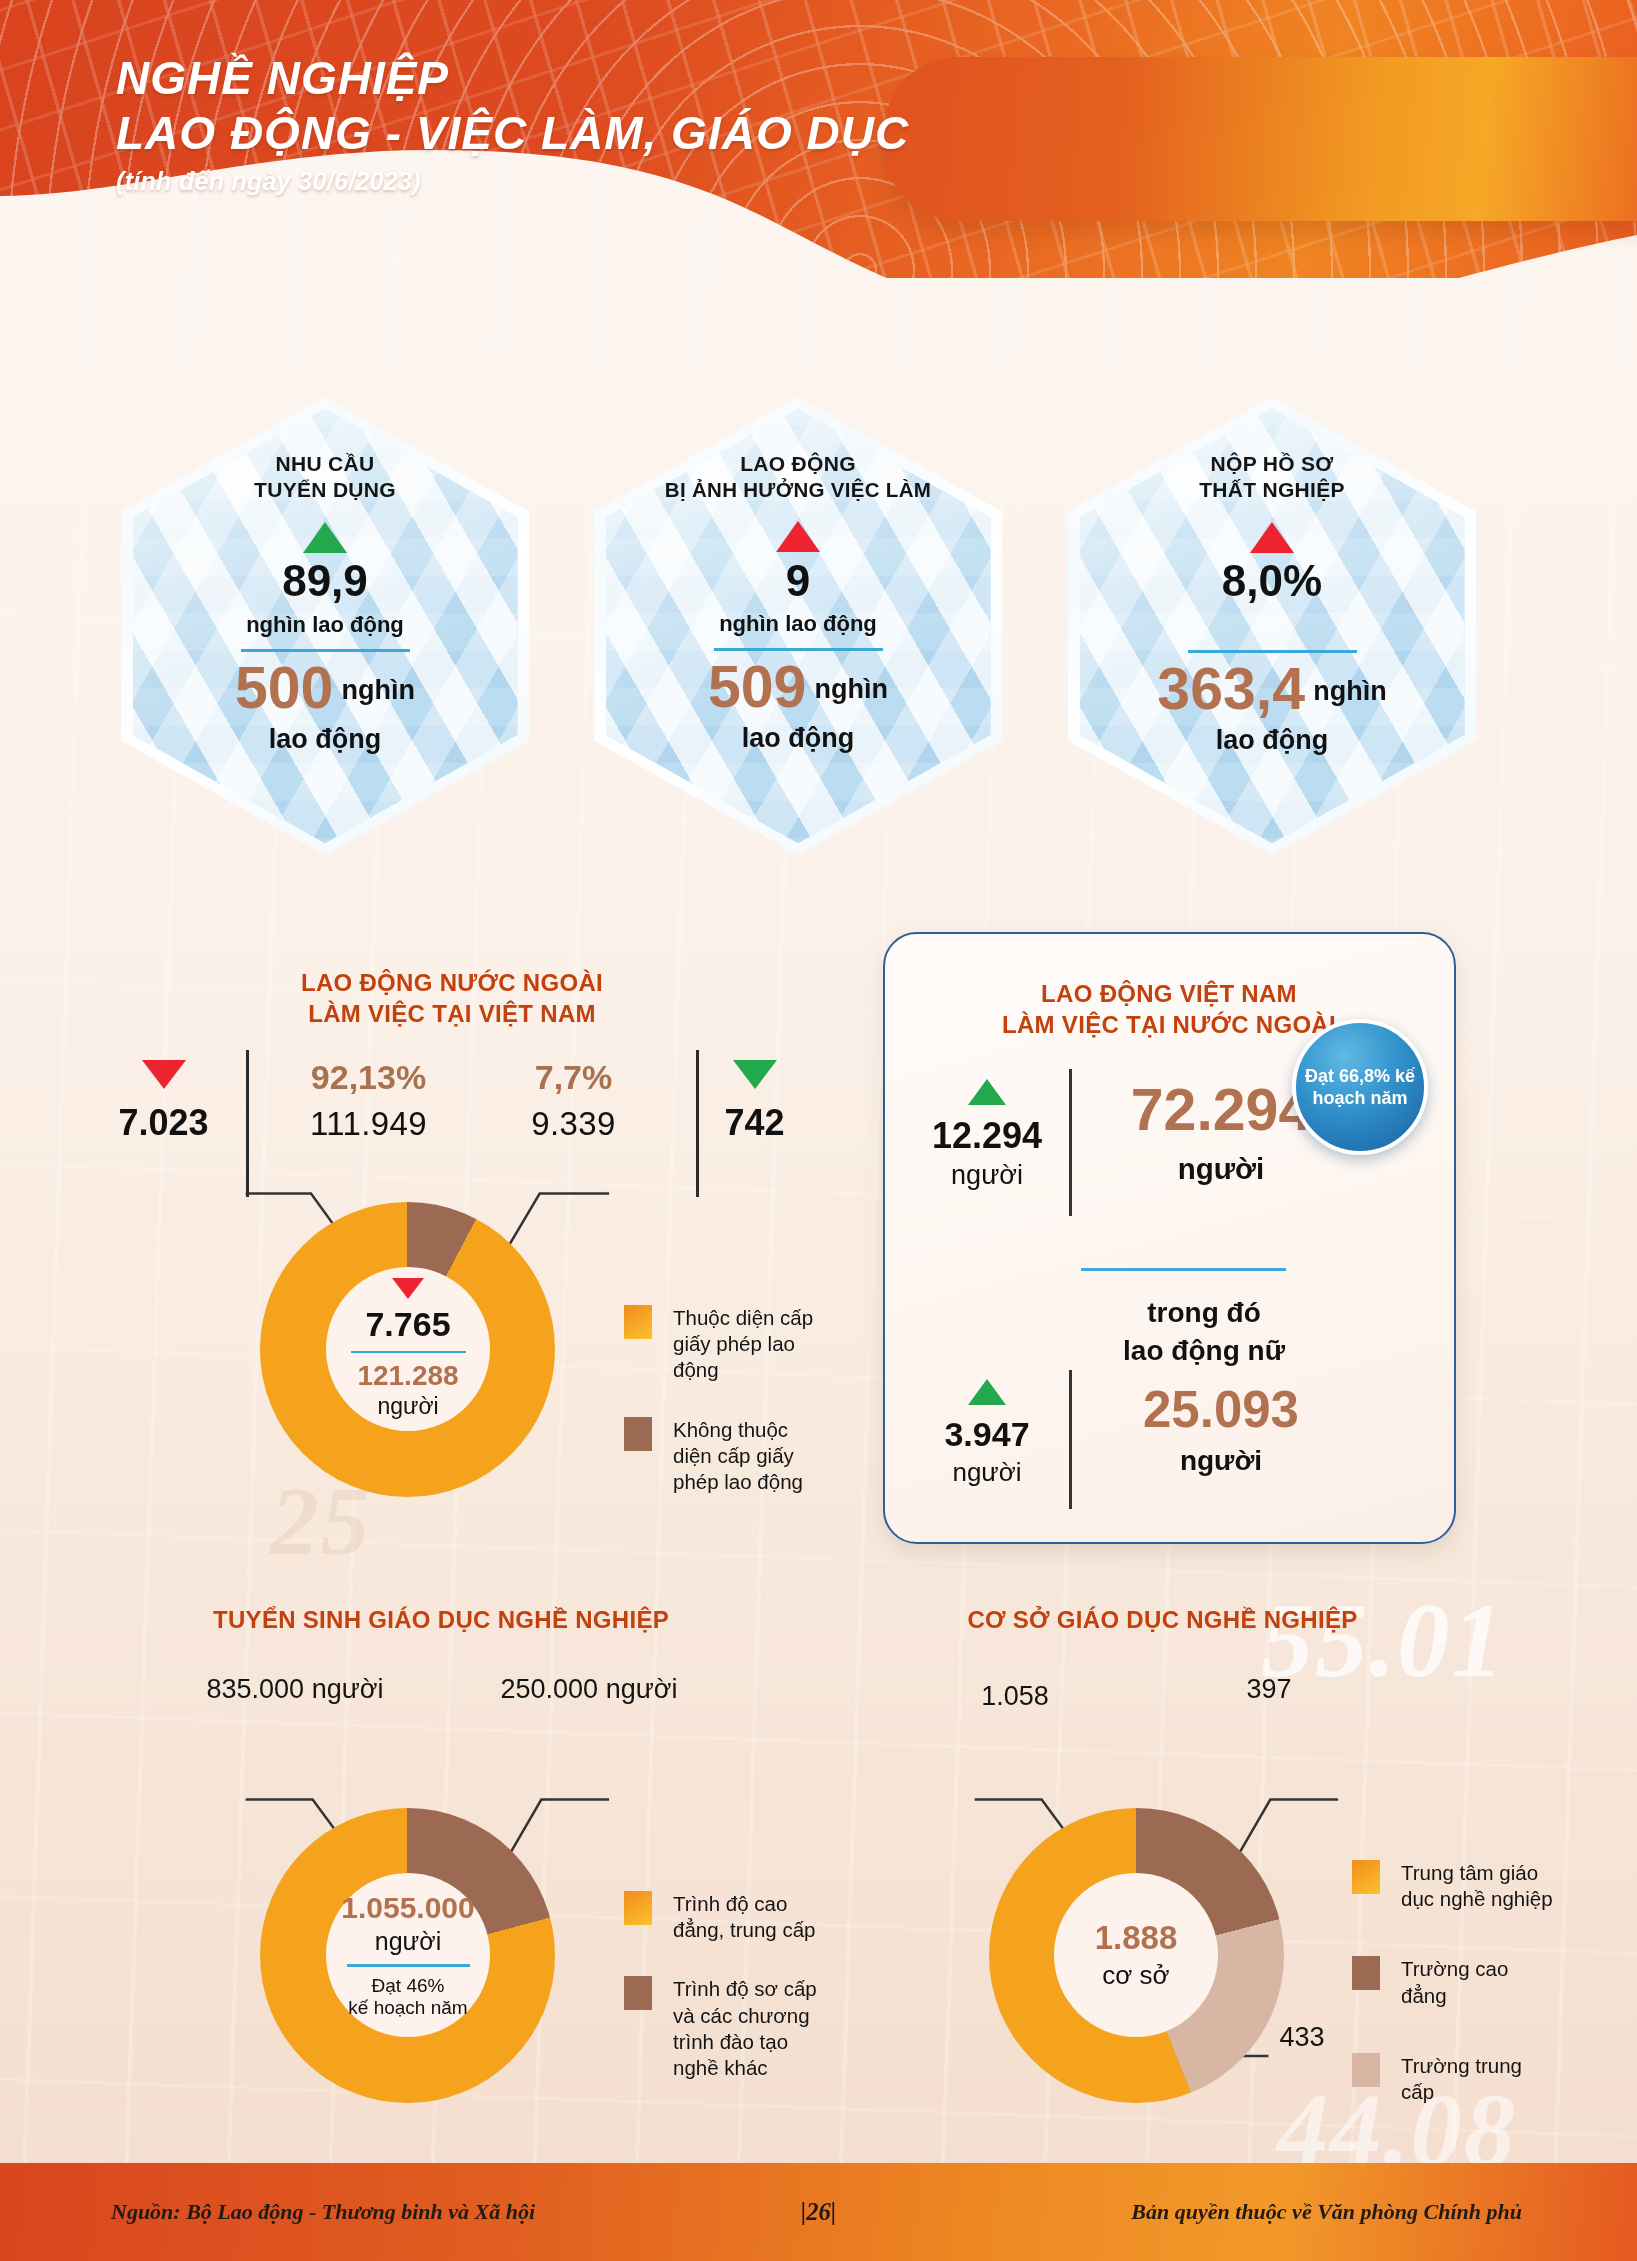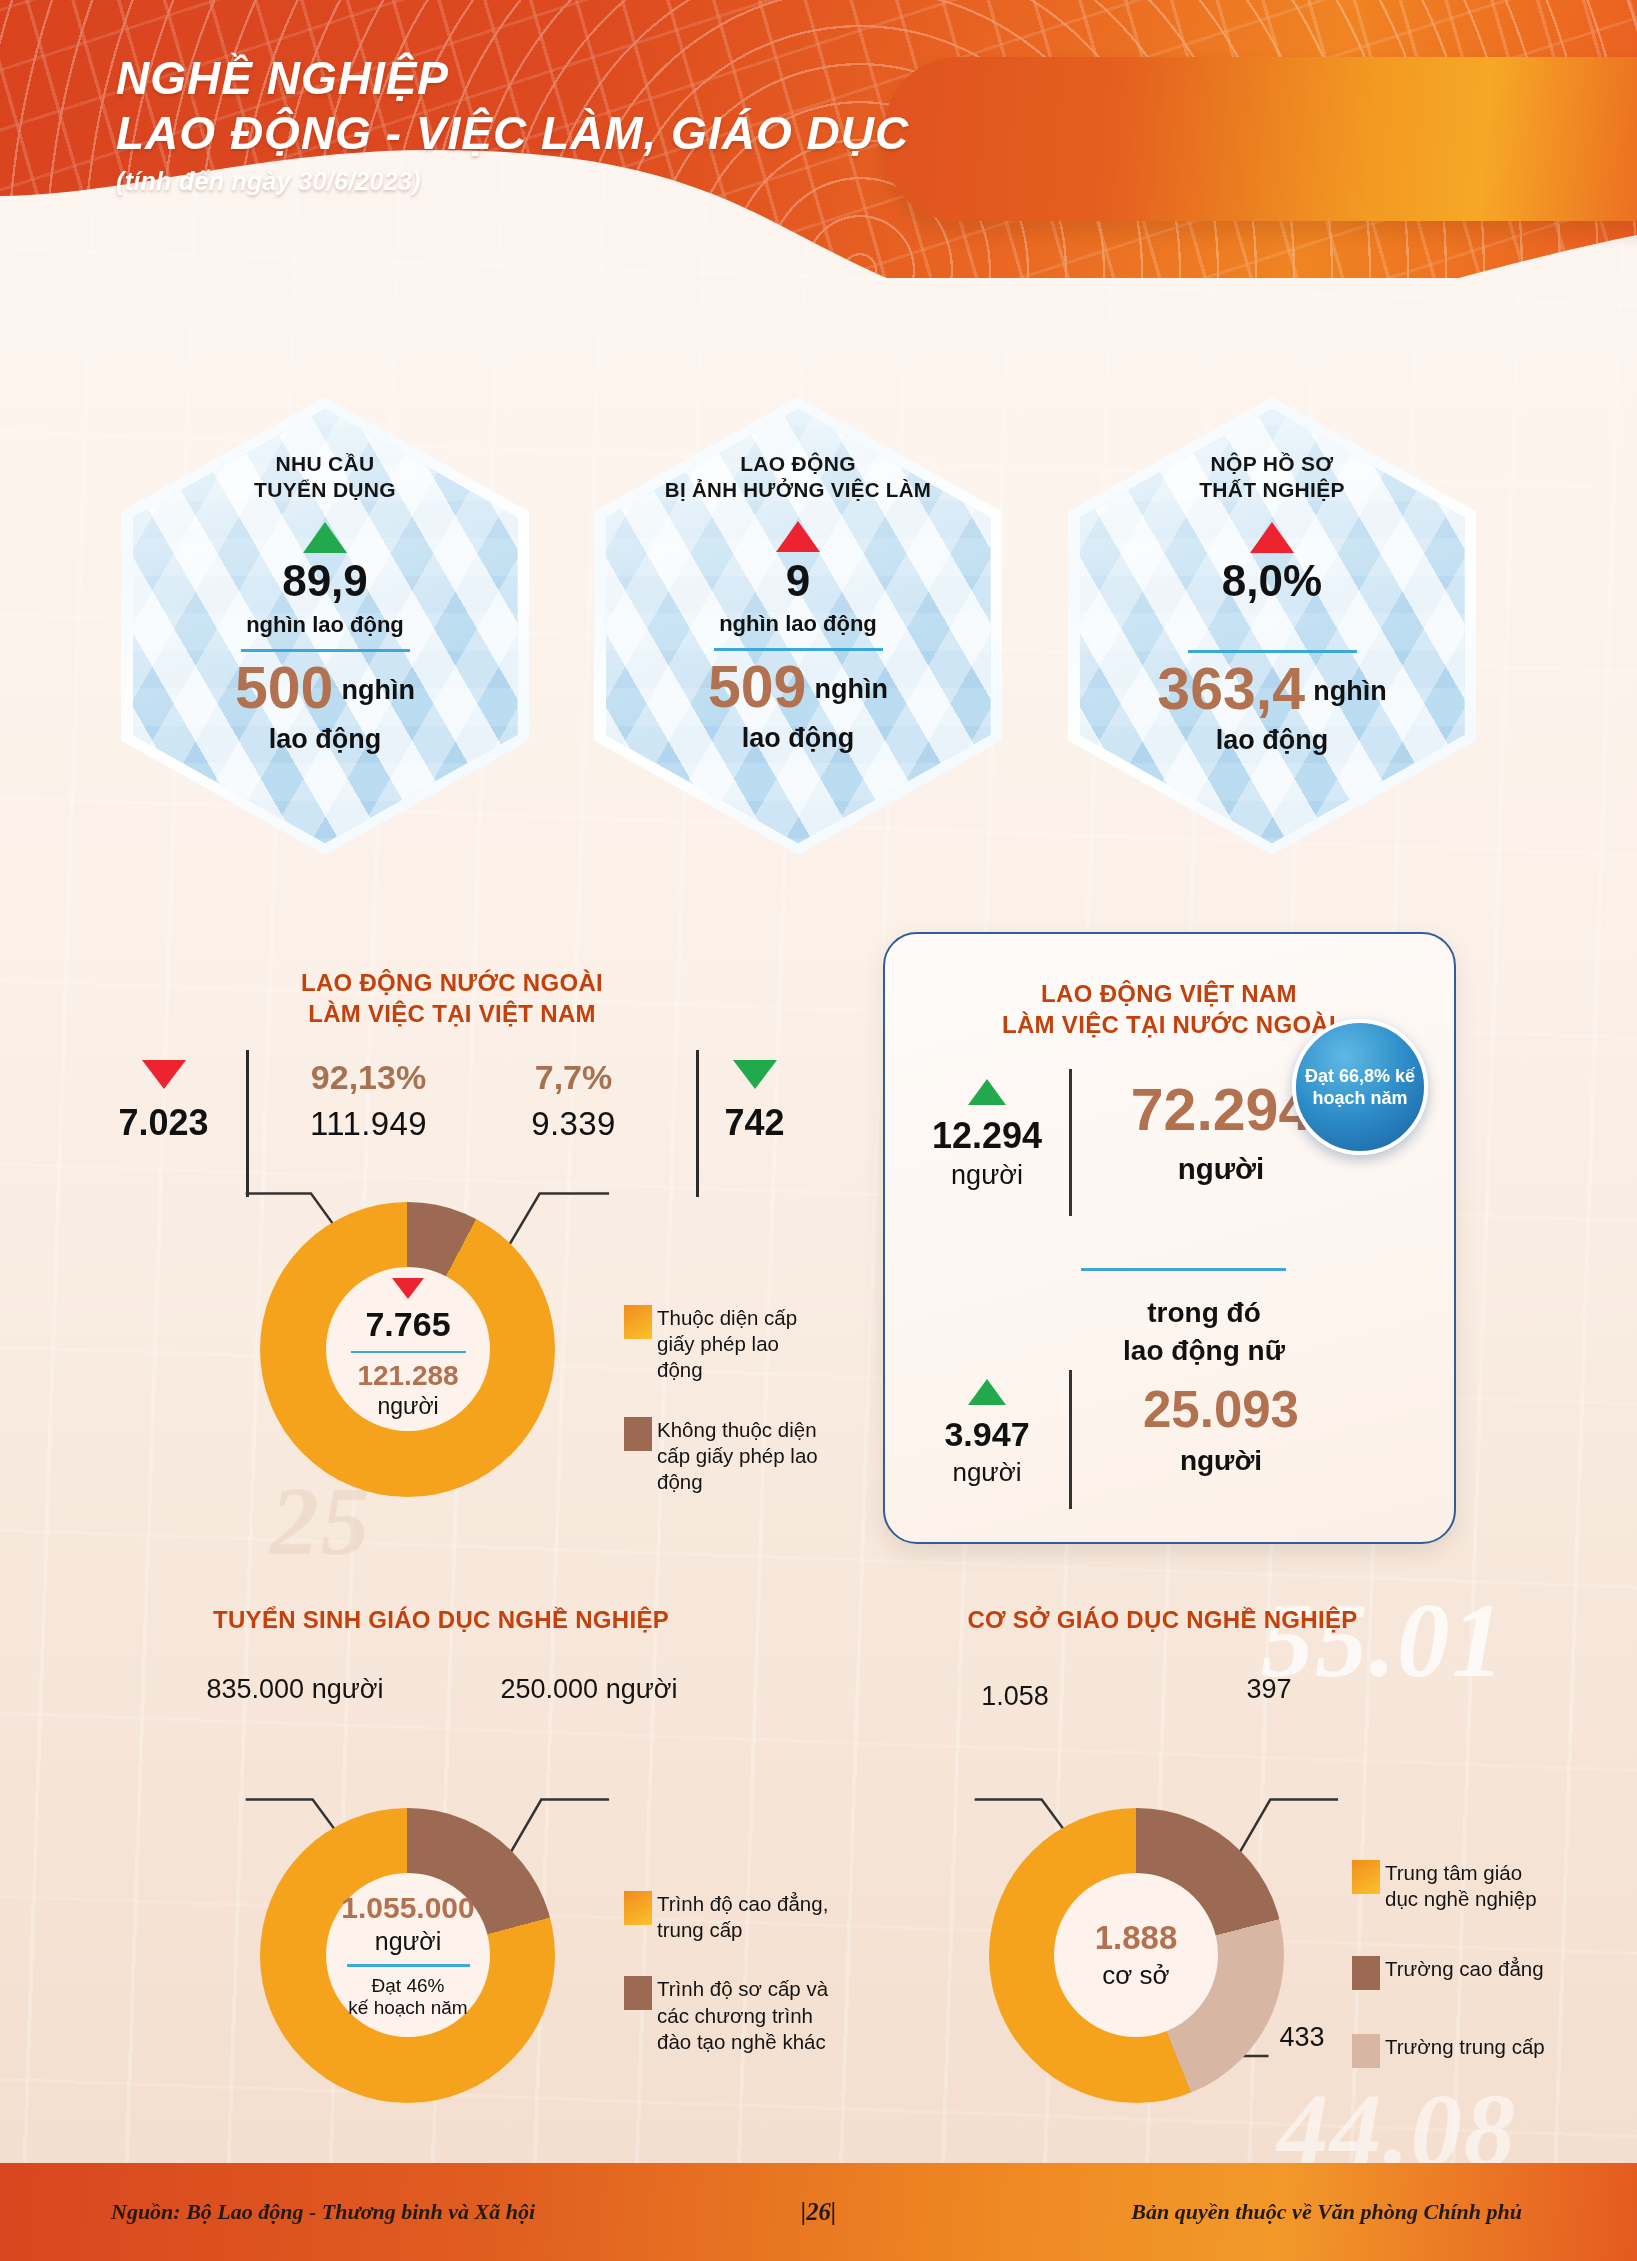--- a/index.html
+++ b/index.html
@@ -164,21 +164,21 @@
   
   .donut{ position:absolute; border-radius:50%; }
   .donut-hole{
     position:absolute; border-radius:50%;
     background:#fdf3ec;
     display:flex; flex-direction:column; align-items:center; justify-content:center;
   }
   .leader{ position:absolute; pointer-events:none; }
 
   .legend{ position:absolute; }
-  .legend-row{ display:flex; gap:5px; margin-bottom:33px; }
+  .legend-row{ display:flex; gap:21px; margin-bottom:33px; }
   .swatch{ width:28px; height:34px; flex:0 0 28px; }
   .legend-txt{ font-size:20.5px; color:#141414; line-height:1.28; }
 
   
   #vncard{
     position:absolute; left:883px; top:932px; width:573px; height:612px;
     background:linear-gradient(165deg,#fefbf9 0%,#fdf5ef 60%,#fbf0e7 100%);
     border:2.5px solid #2f5f96;
     border-radius:34px;
     box-shadow:0 8.2px 21px rgba(120,95,75,.14);

